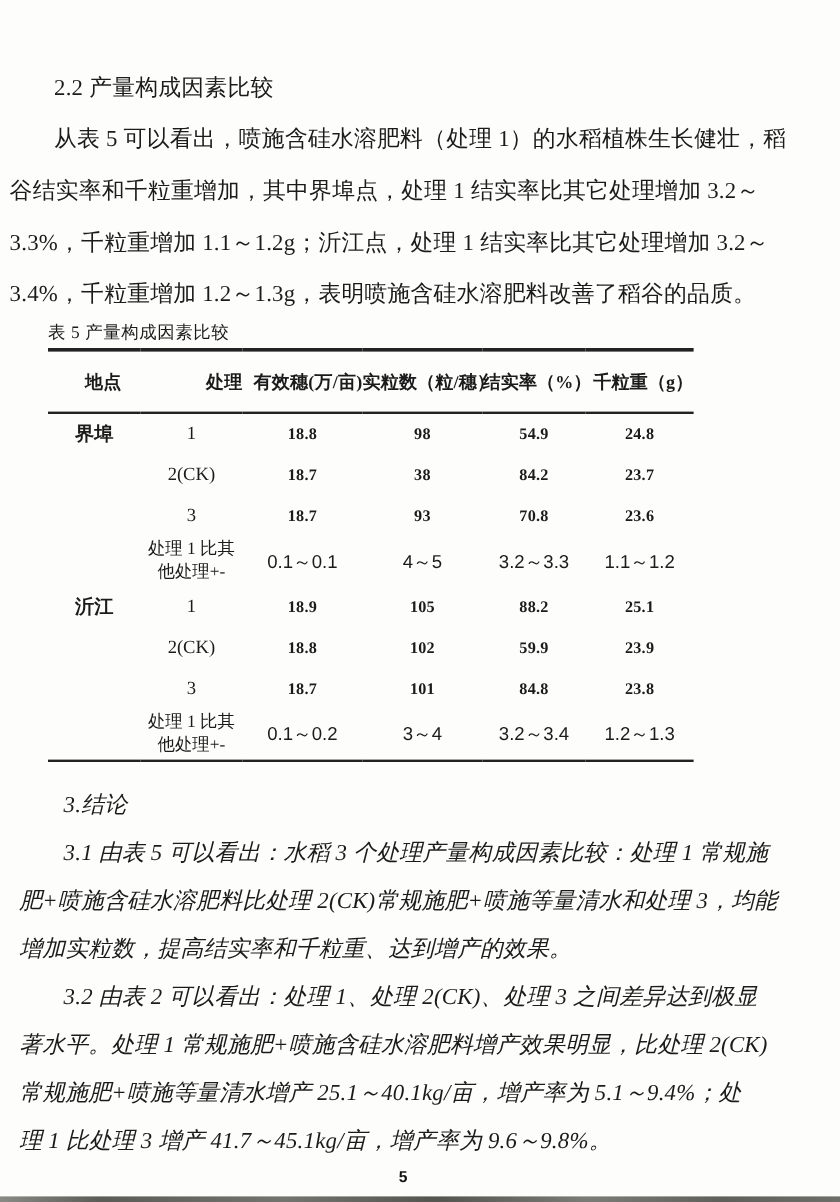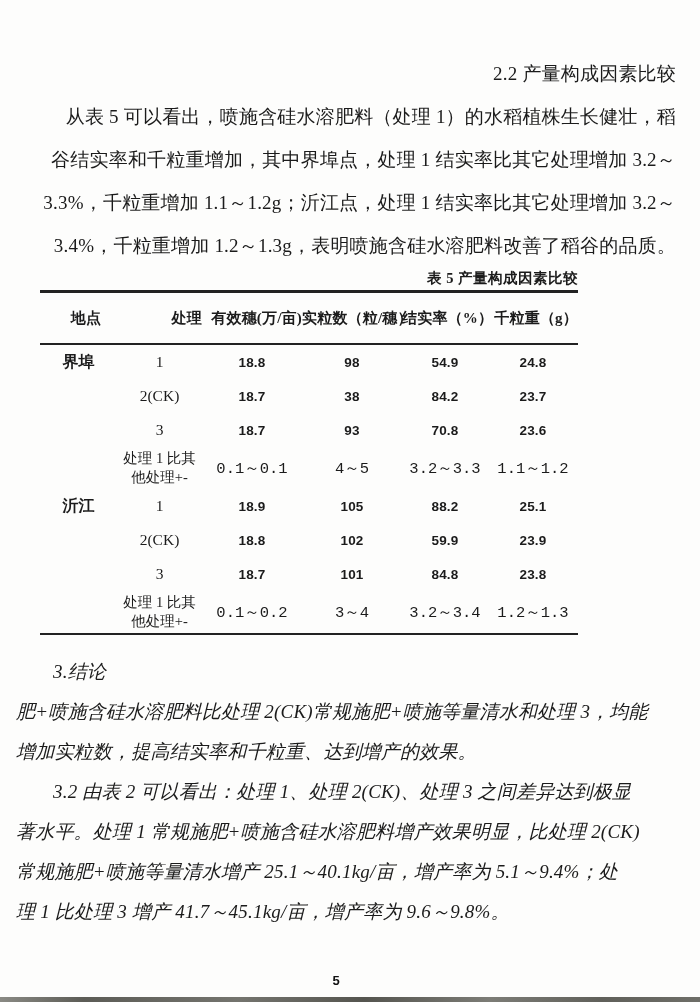--- a/index.html
+++ b/index.html
@@ -11,21 +11,20 @@
     background: #fdfdfc;
     overflow: hidden;
     font-family: "Liberation Serif", "DejaVu Serif", serif;
     color: #1b1b1b;
   }
   
   .flow-top {
     position: absolute;
     left: 8px; top: 52px;
     width: 668px;
-    text-align: right;
   }
   .flow-top .tline { line-height: 43px; }
   .flow-bottom {
     position: absolute;
     left: 16px; top: 652px;
     width: 668px;
     font-style: italic;
   }
   .flow-bottom .tline { line-height: 40px; }
   .tline {
@@ -36,23 +35,23 @@
   .indent { padding-left: 37px; }
   
   .table-wrap {
     position: absolute;
     left: 40px; top: 266px;
     width: 538px;
   }
   .table-title {
     height: 24px;
     line-height: 24px;
-    text-align: right;
+    text-align: left;
     font-size: 14.5px;
-    font-weight: 700;
+    font-weight: 400;
     letter-spacing: 0.5px;
   }
   table.grid {
     width: 538px;
     table-layout: fixed;
     border-collapse: collapse;
     border-top: 3px solid #222;
     border-bottom: 2px solid #222;
   }
   table.grid th {
@@ -81,27 +80,27 @@
     margin-top: 30px;
   }
   td.c-treat { font-size: 15.5px; font-weight: 500; }
   tr.r-range td.c-treat {
     font-size: 14.5px;
     line-height: 1.3;
     white-space: normal;
     padding: 0 6px;
   }
   tr.r-normal td.c-num {
-    font-family: Liberation Sans, sans-serif;
+    font-family: Liberation Serif, serif;
     font-weight: 700;
     font-size: 13.5px;
     letter-spacing: 0.2px;
   }
   tr.r-range td.c-num {
-    font-family: Liberation Mono, monospace;
+    font-family: Liberation Sans, sans-serif;
     font-weight: 400;
     font-size: 15.5px;
   }
   
   .page-number {
     position: absolute;
     top: 973px; left: 0;
     width: 672px;
     text-align: center;
     font-family: "Liberation Sans", "DejaVu Sans", sans-serif;
@@ -216,20 +215,21 @@
           <td class="c-num">3～4</td>
           <td class="c-num">3.2～3.4</td>
           <td class="c-num">1.2～1.3</td>
         </tr>
       </tbody>
     </table>
   </div>
 
   <div class="flow-bottom">
     <div class="tline indent">3.结论</div>
+    <div class="tline indent">3.1 由表 5 可以看出：水稻 3 个处理产量构成因素比较：处理 1 常规施</div>
     <div class="tline">肥+喷施含硅水溶肥料比处理 2(CK)常规施肥+喷施等量清水和处理 3，均能</div>
     <div class="tline">增加实粒数，提高结实率和千粒重、达到增产的效果。</div>
     <div class="tline indent">3.2 由表 2 可以看出：处理 1、处理 2(CK)、处理 3 之间差异达到极显</div>
     <div class="tline">著水平。处理 1 常规施肥+喷施含硅水溶肥料增产效果明显，比处理 2(CK)</div>
     <div class="tline">常规施肥+喷施等量清水增产 25.1～40.1kg/亩，增产率为 5.1～9.4%；处</div>
     <div class="tline">理 1 比处理 3 增产 41.7～45.1kg/亩，增产率为 9.6～9.8%。</div>
   </div>
 
   <div class="page-number">5</div>
   <div class="scan-edge"></div>

